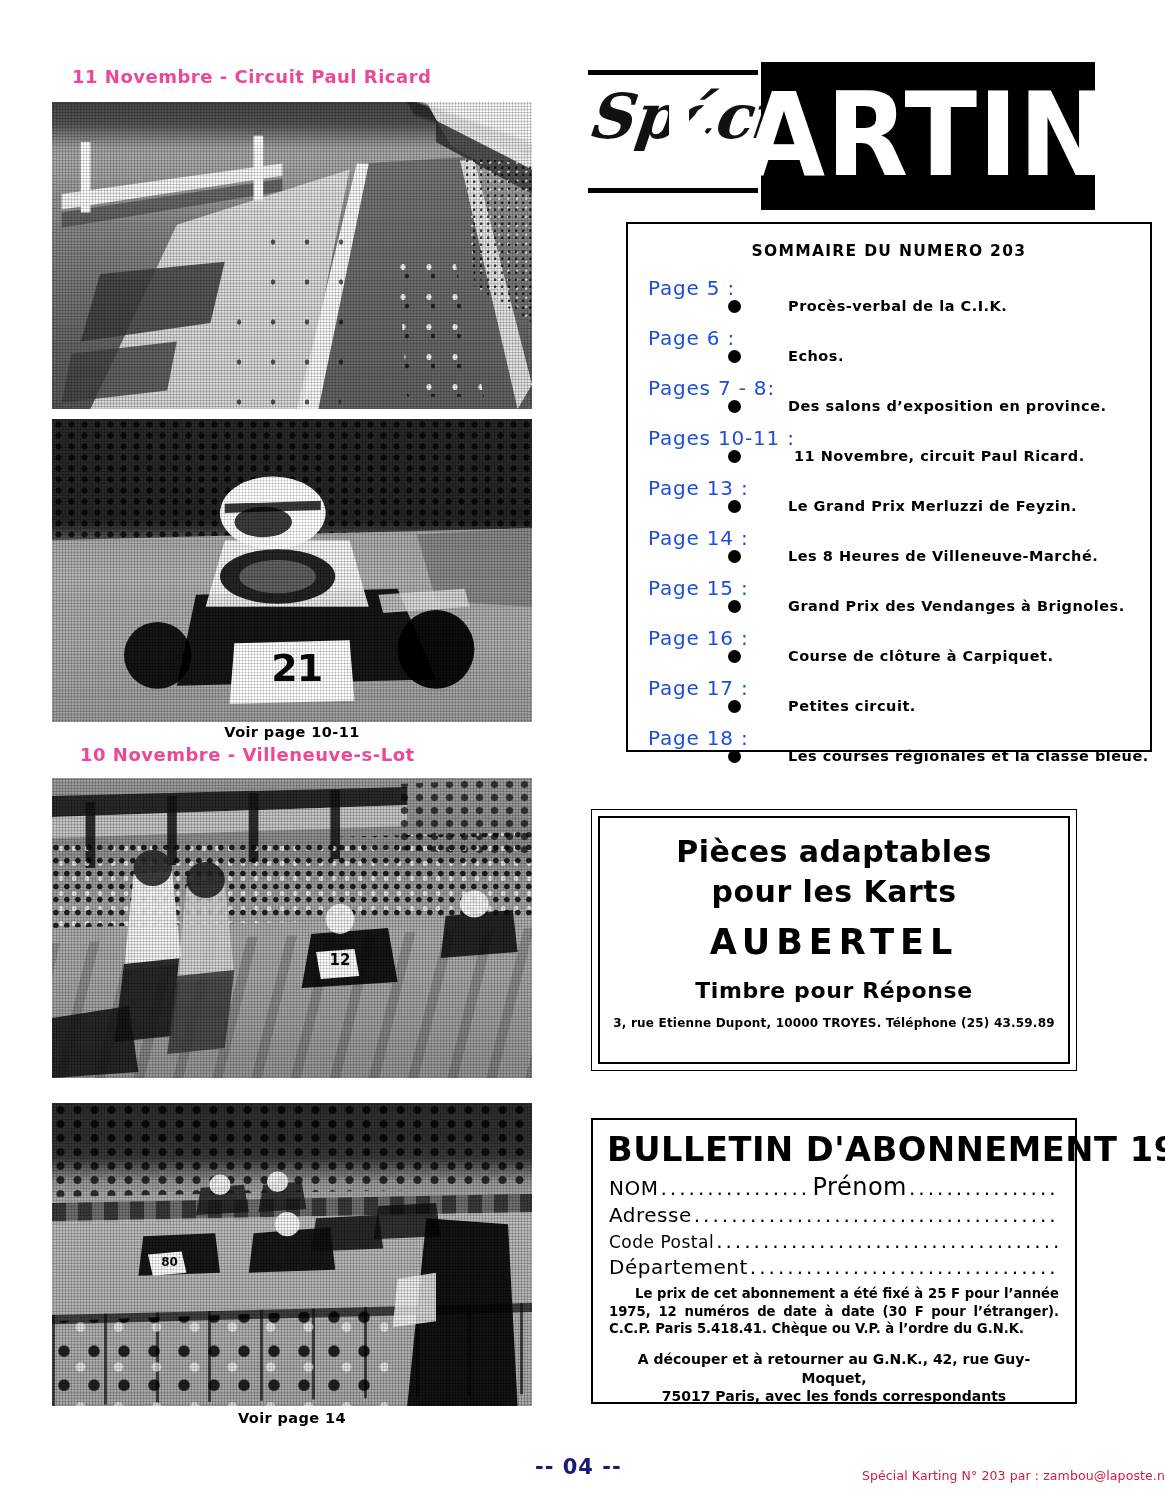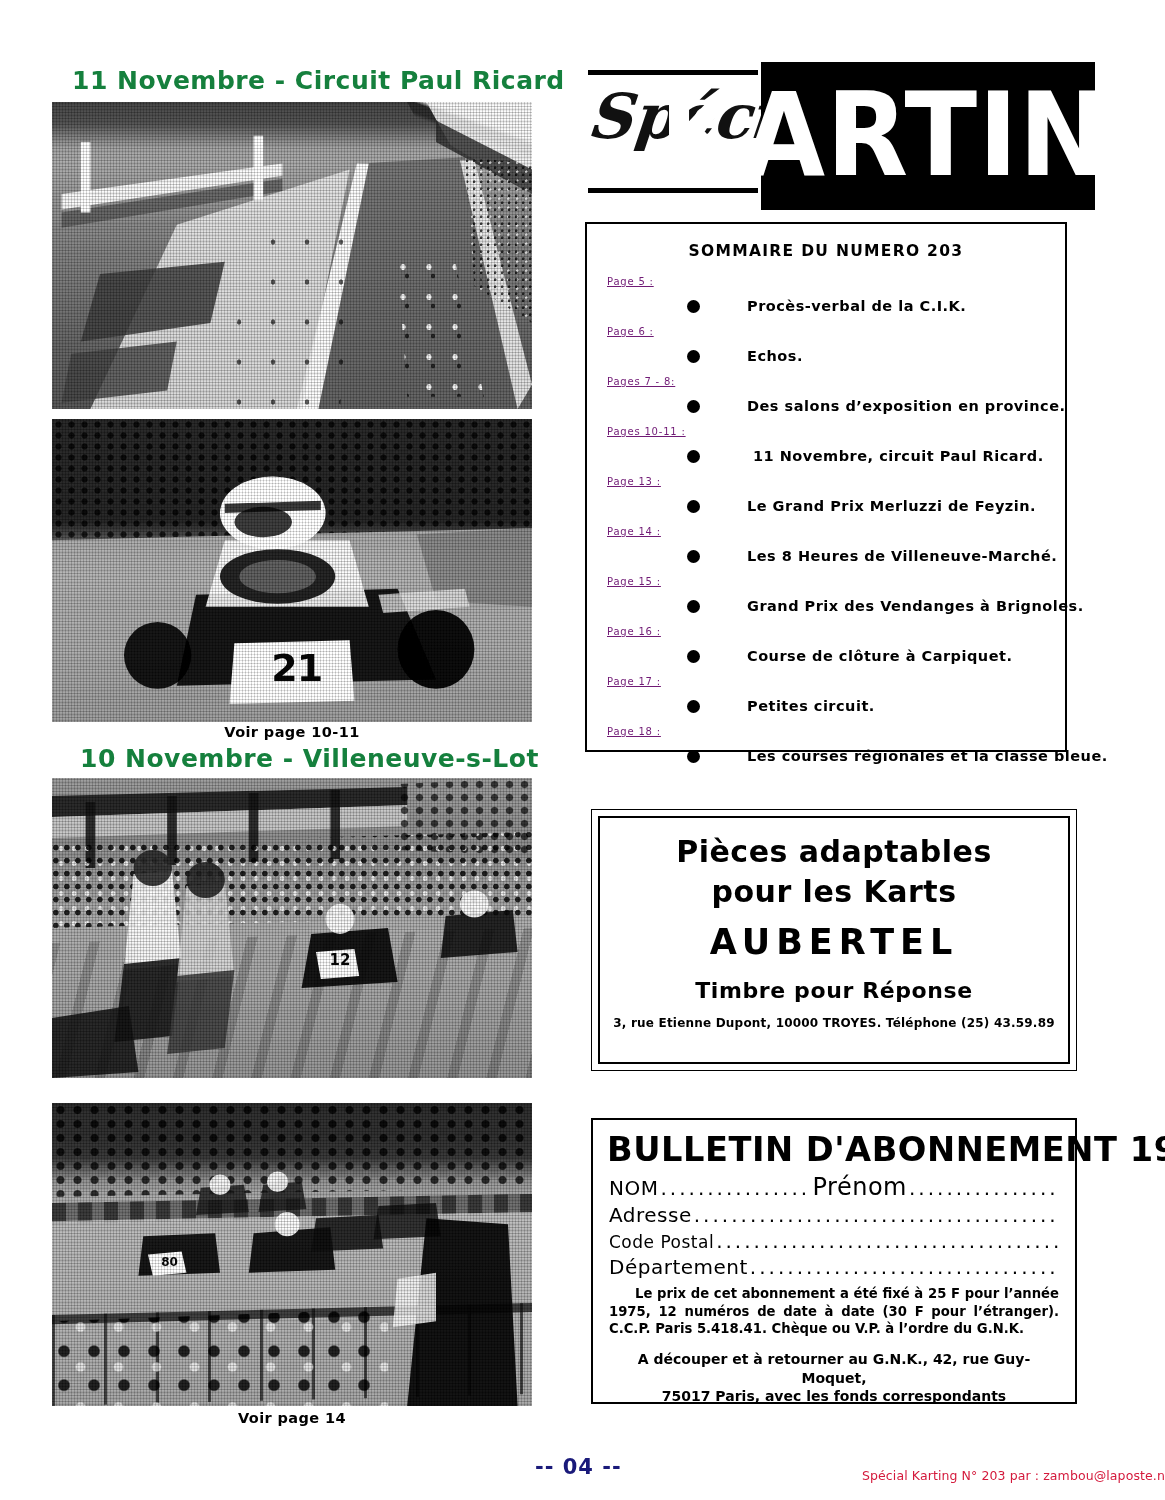--- a/index.html
+++ b/index.html
@@ -19,23 +19,23 @@
     overflow: hidden;
   }
 
   
   .abs { position: absolute; }
 
   
   .section-heading {
     font-family: "DejaVu Sans", sans-serif;
     font-weight: bold;
-    font-size: 25px;
+    font-size: 18px;
     letter-spacing: 0.5px;
-    color: #15803d;
+    color: #ec4899;
     white-space: nowrap;
   }
   .photo-caption {
     font-family: "DejaVu Sans", sans-serif;
     font-weight: bold;
     font-size: 14.5px;
     letter-spacing: 0.4px;
     color: #000;
     text-align: center;
   }
@@ -114,25 +114,24 @@
     font-size: 15.5px;
     letter-spacing: 1.3px;
   }
   #toc-list { position: absolute; left: 0; right: 0; top: 52px; }
   .toc-entry { position: relative; height: 50px; }
   .toc-page {
     position: absolute;
     left: 20px;
     top: 0;
     font-family: "DejaVu Sans", sans-serif;
-    font-size: 10px;
+    font-size: 20px;
     letter-spacing: 0.8px;
-    color: #701a75;
-    white-space: nowrap;
-    text-decoration: underline;
+    color: #1d4ed8;
+    white-space: nowrap;
   }
   .toc-bullet {
     position: absolute;
     left: 100px;
     top: 24px;
     width: 13px; height: 13px;
     border-radius: 50%;
     background: #000;
   }
   .toc-text {
@@ -472,21 +471,21 @@
 
   <div id="masthead" style="left:583px; top:62px; width:512px; height:148px;">
     <div class="mast-rule" style="left:5px; top:8px; width:170px;"></div>
     <div class="mast-special" style="left:10px; top:18px;">Spécial</div>
     <div class="mast-rule" style="left:5px; top:126px; width:170px;"></div>
     <div id="karting-block" style="left:178px; top:0; width:334px; height:148px;">
       <span id="karting-word">KARTING</span>
     </div>
   </div>
 
-  <div class="framed" style="left:585px; top:222px; width:482px; height:530px;">
+  <div class="framed" style="left:626px; top:222px; width:526px; height:530px;">
     <div id="toc-title">SOMMAIRE  DU  NUMERO  203</div>
     <div id="toc-list">
 
       <div class="toc-entry">
         <span class="toc-page">Page 5 :</span>
         <span class="toc-bullet"></span>
         <span class="toc-text">Procès-verbal  de  la  C.I.K.</span>
       </div>
 
       <div class="toc-entry">

